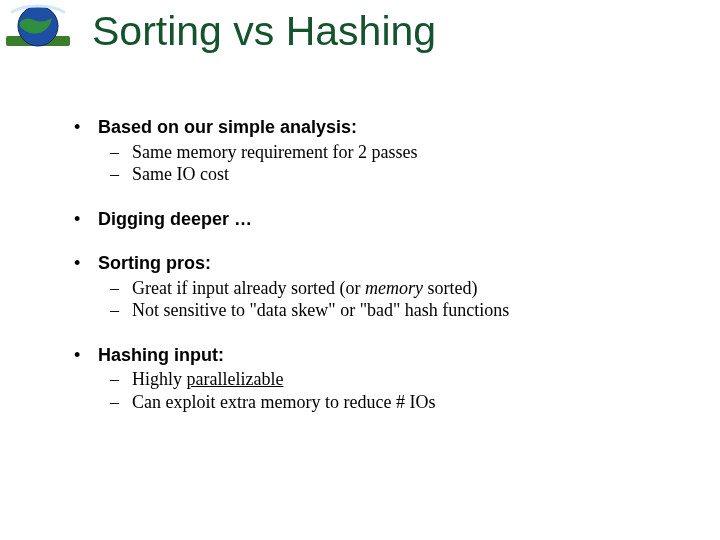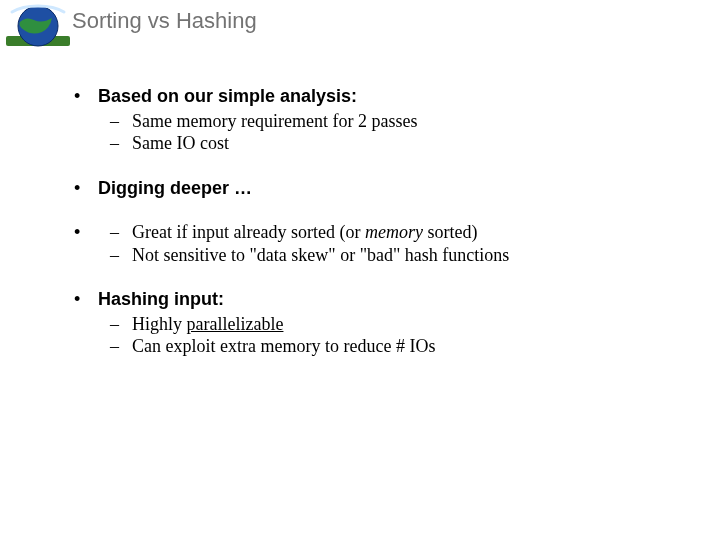--- a/index.html
+++ b/index.html
@@ -21,29 +21,29 @@
   .logo {
     position: absolute;
     top: 4px;
     left: 6px;
     width: 64px;
     height: 48px;
   }
   .title {
     position: absolute;
     top: 8px;
-    left: 72px;
-    font-size: 22px;
-    color: #737373;
+    left: 92px;
+    font-size: 41px;
+    color: #14532d;
     font-family: Verdana, Geneva, sans-serif;
     font-weight: normal;
   }
   .body {
     position: absolute;
-    top: 85px;
+    top: 116px;
     left: 68px;
     right: 30px;
     font-size: 18px;
     line-height: 1.25;
   }
   ul.level1 {
     list-style: none;
     padding: 0;
     margin: 0;
   }
@@ -108,20 +108,21 @@
           <li>Same memory requirement for 2 passes</li>
           <li>Same IO cost</li>
         </ul>
       </li>
 
       <li>
         <span class="lead">Digging deeper …</span>
       </li>
 
       <li>
+        <span class="lead">Sorting pros:</span>
         <ul class="level2">
           <li><span>Great if input already sorted (or </span><span class="italic">memory</span><span> sorted)</span></li>
           <li>Not sensitive to "data skew" or "bad" hash functions</li>
         </ul>
       </li>
 
       <li>
         <span class="lead">Hashing input:</span>
         <ul class="level2">
           <li><span>Highly </span><span class="underline">parallelizable</span><span></span></li>

